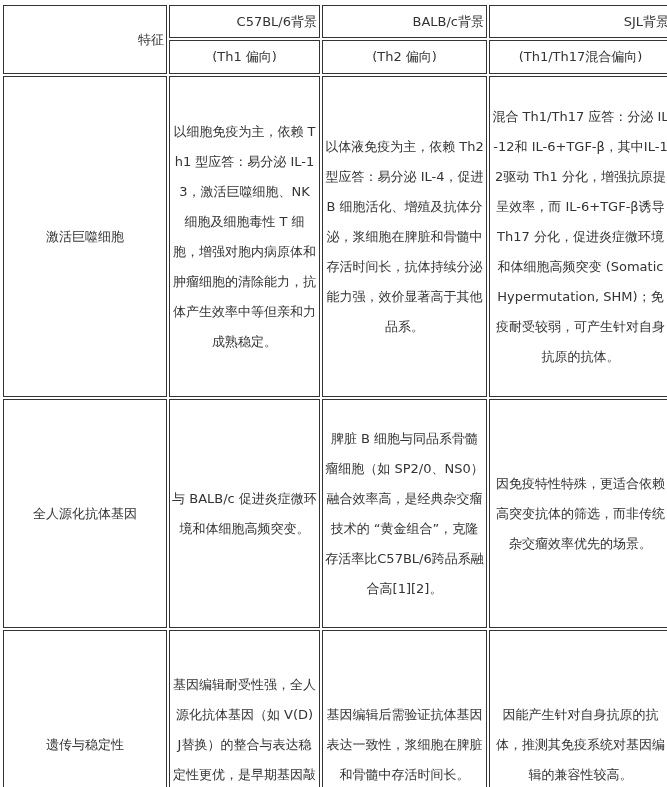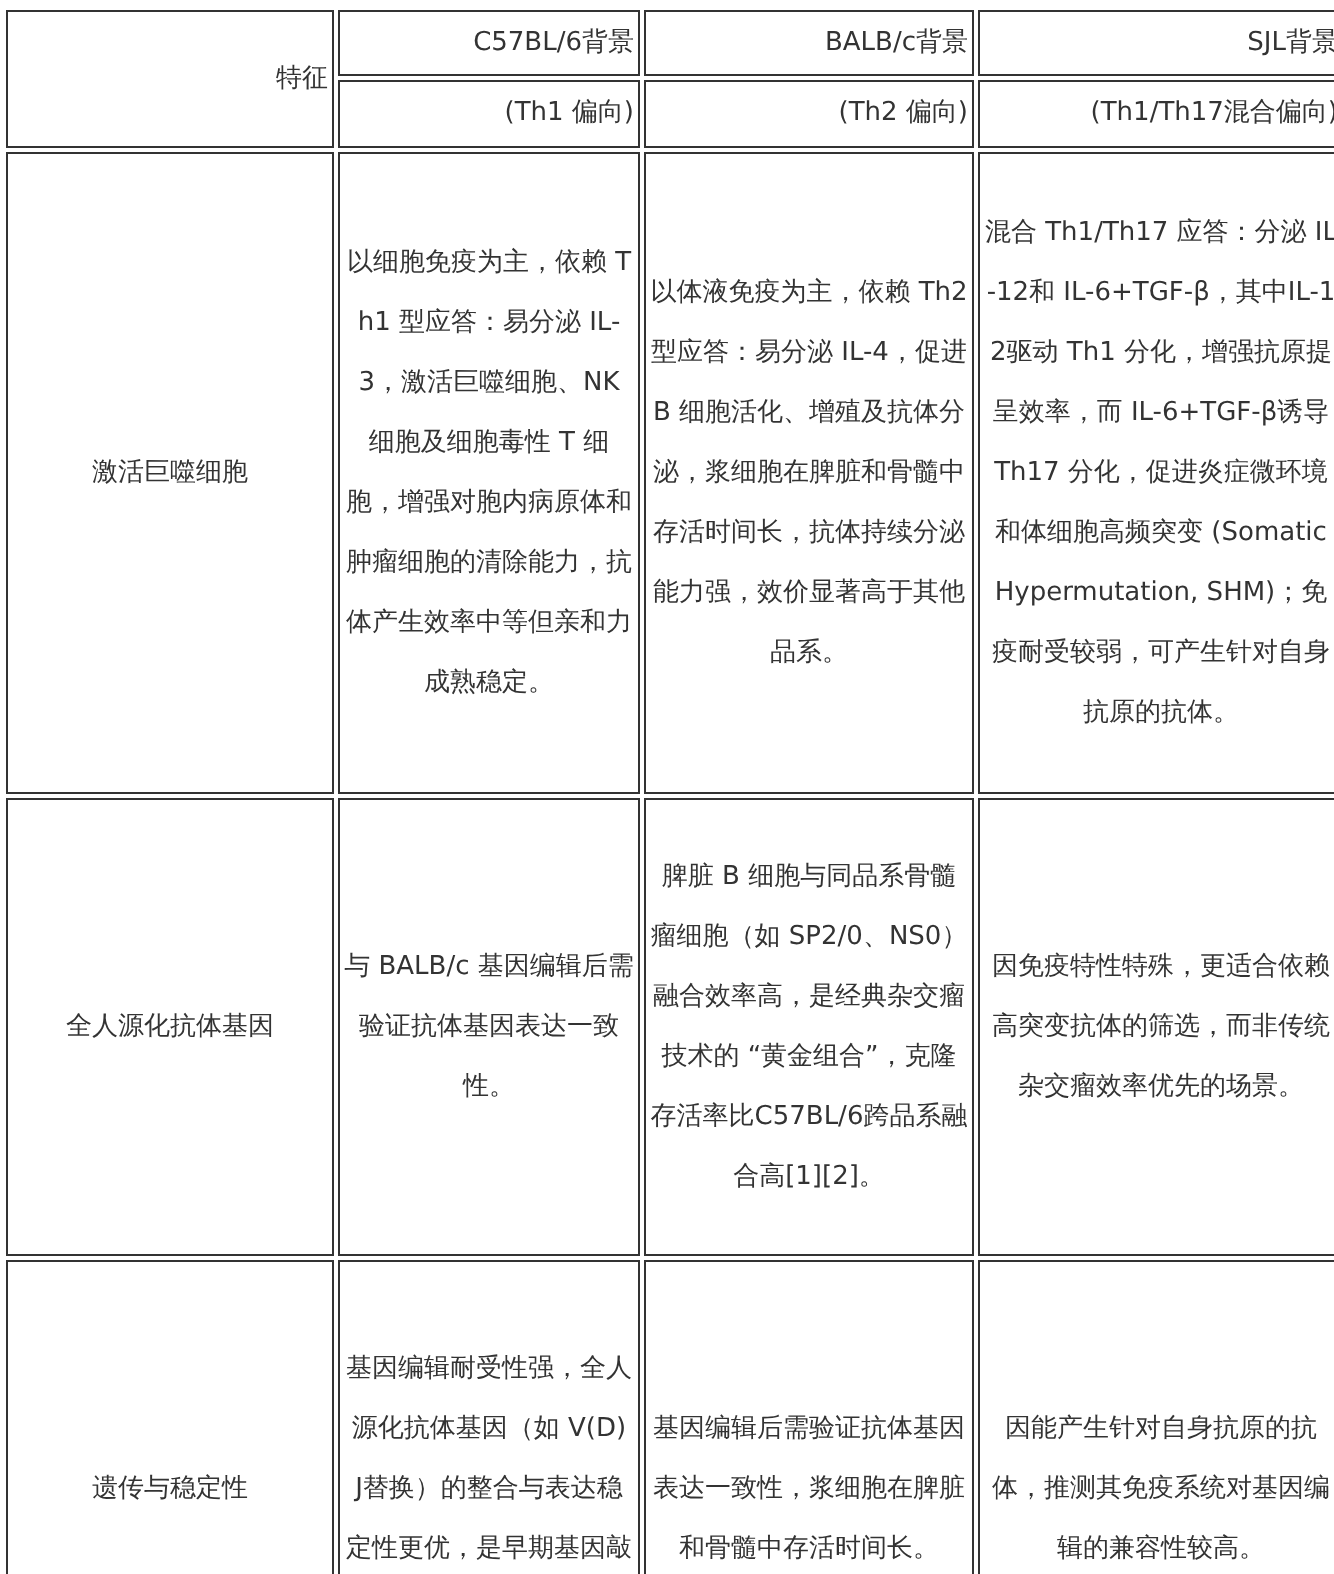--- a/index.html
+++ b/index.html
@@ -5,21 +5,21 @@
   html, body { margin: 0; padding: 0; background: #ffffff; }
   body { width: 667px; height: 787px; overflow: hidden; position: relative;
          font-family: "DejaVu Sans", "Liberation Sans", sans-serif; color: #333333; }
   table.cmp { position: absolute; left: 3px; top: 5px; border-collapse: separate; border-spacing: 2px 2px;
               table-layout: fixed; width: 665px; margin: -2px; }
   table.cmp td { border: 1px solid #333333; text-align: center; vertical-align: middle;
                  font-size: 13px; line-height: 30px; padding: 0 2px; box-sizing: border-box;
                  word-break: break-all; }
   col.c1 { width: 164px; } col.c2 { width: 151px; } col.c3 { width: 165px; } col.c4 { width: 183px; }
   tr.h1 td { height: 33px; text-align: right; }
-  tr.h2 td { height: 34px; text-align: right; }
+  tr.h2 td { height: 34px; }
   tr.r1 td { height: 321px; }
   tr.r2 td { height: 229px; }
   tr.r3 td { height: 230px; }
   td.feature { font-size: 13px; }
 </style>
 </head>
 <body>
 
 <table class="cmp">
   <colgroup>
@@ -35,27 +35,27 @@
     <td>BALB/c背景</td>
     <td>SJL背景</td>
   </tr>
   <tr class="h2">
     <td>(Th1 偏向)</td>
     <td>(Th2 偏向)</td>
     <td>(Th1/Th17混合偏向)</td>
   </tr>
   <tr class="r1">
     <td class="feature">激活巨噬细胞</td>
-    <td>以细胞免疫为主，依赖 Th1 型应答：易分泌 IL-3，激活巨噬细胞、NK 细胞及细胞毒性 T 细胞，增强对胞内病原体和肿瘤细胞的清除能力，抗体产生效率中等但亲和力成熟稳定。</td>
+    <td>以细胞免疫为主，依赖 Th1 型应答：易分泌 IL-13，激活巨噬细胞、NK 细胞及细胞毒性 T 细胞，增强对胞内病原体和肿瘤细胞的清除能力，抗体产生效率中等但亲和力成熟稳定。</td>
     <td>以体液免疫为主，依赖 Th2 型应答：易分泌 IL-4，促进 B 细胞活化、增殖及抗体分泌，浆细胞在脾脏和骨髓中存活时间长，抗体持续分泌能力强，效价显著高于其他品系。</td>
     <td>混合 Th1/Th17 应答：分泌 IL-12和 IL-6+TGF-β，其中IL-12驱动 Th1 分化，增强抗原提呈效率，而 IL-6+TGF-β诱导 Th17 分化，促进炎症微环境和体细胞高频突变 (Somatic Hypermutation, SHM)；免疫耐受较弱，可产生针对自身抗原的抗体。</td>
   </tr>
   <tr class="r2">
     <td class="feature">全人源化抗体基因</td>
-    <td>与 BALB/c 基因编辑后需验证抗体基因表达一致性。</td>
+    <td>与 BALB/c 促进炎症微环境和体细胞高频突变。</td>
     <td>脾脏 B 细胞与同品系骨髓瘤细胞（如 SP2/0、NS0）融合效率高，是经典杂交瘤技术的 “黄金组合”，克隆存活率比C57BL/6跨品系融合高[1][2]。</td>
     <td>因免疫特性特殊，更适合依赖高突变抗体的筛选，而非传统杂交瘤效率优先的场景。</td>
   </tr>
   <tr class="r3">
     <td class="feature">遗传与稳定性</td>
     <td>基因编辑耐受性强，全人源化抗体基因（如 V(D) J替换）的整合与表达稳定性更优，是早期基因敲除技术的主要背景品系。</td>
     <td>基因编辑后需验证抗体基因表达一致性，浆细胞在脾脏和骨髓中存活时间长。</td>
     <td>因能产生针对自身抗原的抗体，推测其免疫系统对基因编辑的兼容性较高。</td>
   </tr>
 </tbody>

